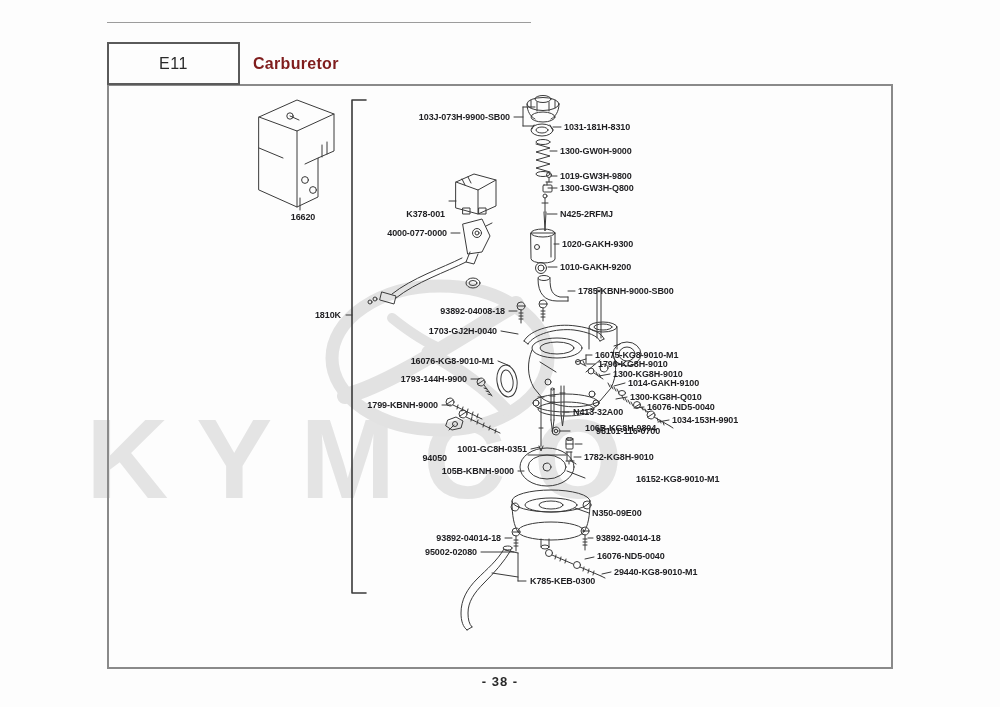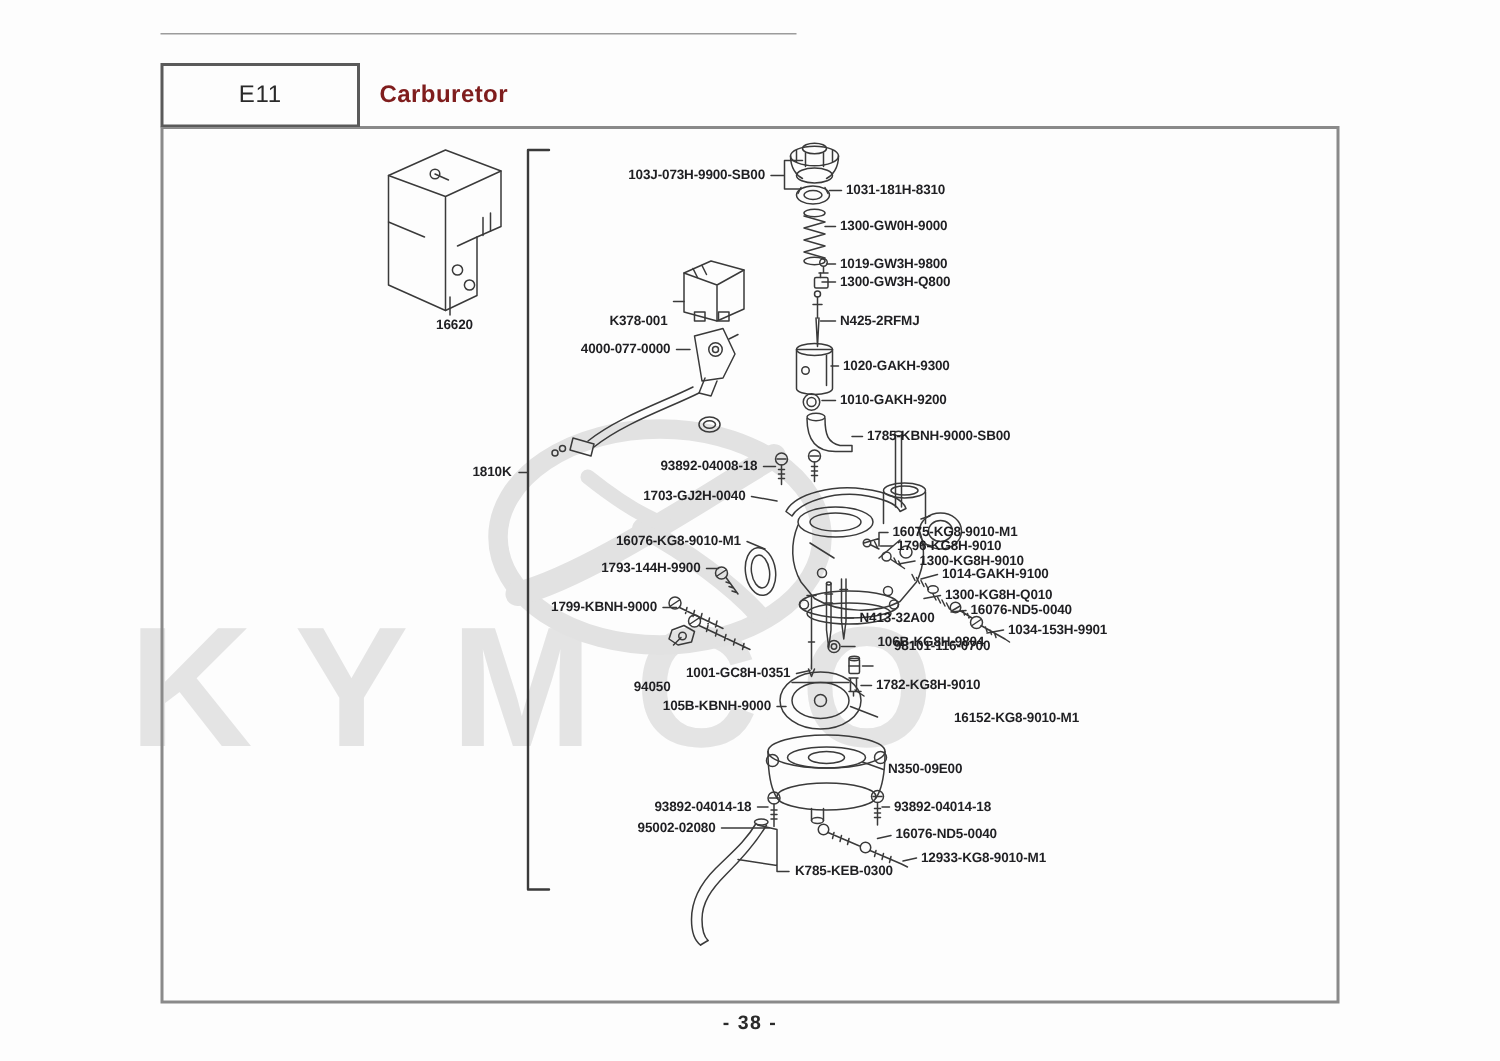--- a/index.html
+++ b/index.html
@@ -313,20 +313,20 @@
       <div class="plabel align-left" style="left: 585px; top: 428px;">106B-KG8H-9804</div>
       <div class="plabel align-right" style="left: 527px; top: 449px;">1001-GC8H-0351</div>
       <div class="plabel align-left" style="left: 584px; top: 457px;">1782-KG8H-9010</div>
       <div class="plabel align-right" style="left: 514px; top: 471px;">105B-KBNH-9000</div>
       <div class="plabel align-left" style="left: 588px; top: 479px; margin-left: 48px;">16152-KG8-9010-M1</div>
       <div class="plabel align-left" style="left: 592px; top: 513px;">N350-09E00</div>
       <div class="plabel align-right" style="left: 501px; top: 538px;">93892-04014-18</div>
       <div class="plabel align-left" style="left: 596px; top: 538px;">93892-04014-18</div>
       <div class="plabel align-right" style="left: 477px; top: 552px;">95002-02080</div>
       <div class="plabel align-left" style="left: 597px; top: 556px;">16076-ND5-0040</div>
-      <div class="plabel align-left" style="left: 614px; top: 572px;">12933-KG8-9010-M1</div>
+      <div class="plabel align-left" style="left: 614px; top: 572px;">29440-KG8-9010-M1</div>
       <div class="plabel align-left" style="left: 530px; top: 581px; text-align: center;">K785-KEB-0300</div>
       <div class="plabel align-center" style="left: 303px; top: 217px;">16620</div>
       <div class="plabel align-right" style="left: 341px; top: 315px; text-align: center;">1810K</div>
     </div>
 
   <div class="pagenum">- 38 -</div>
 </div>
 
 </body></html>

